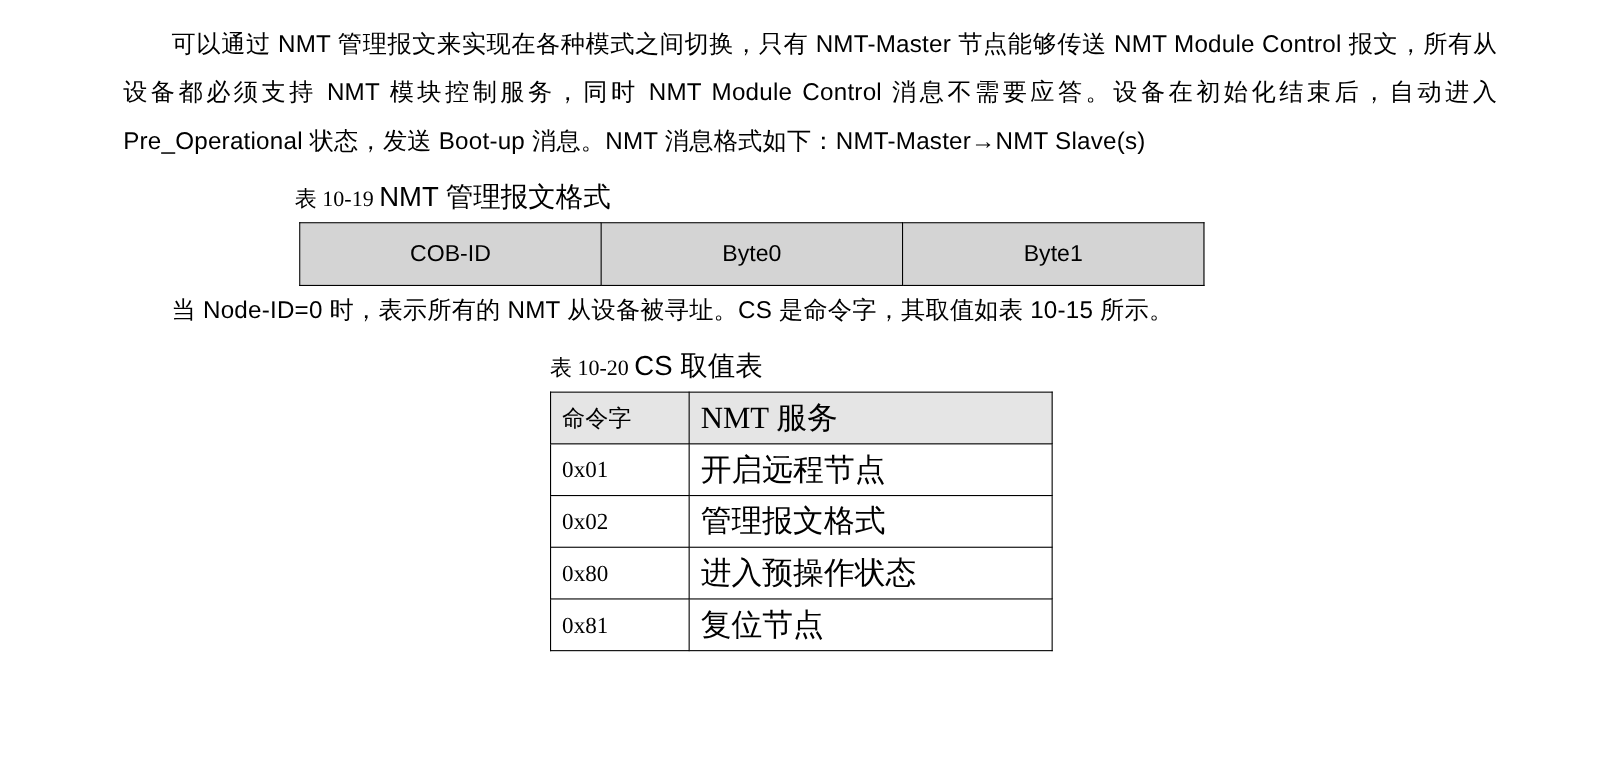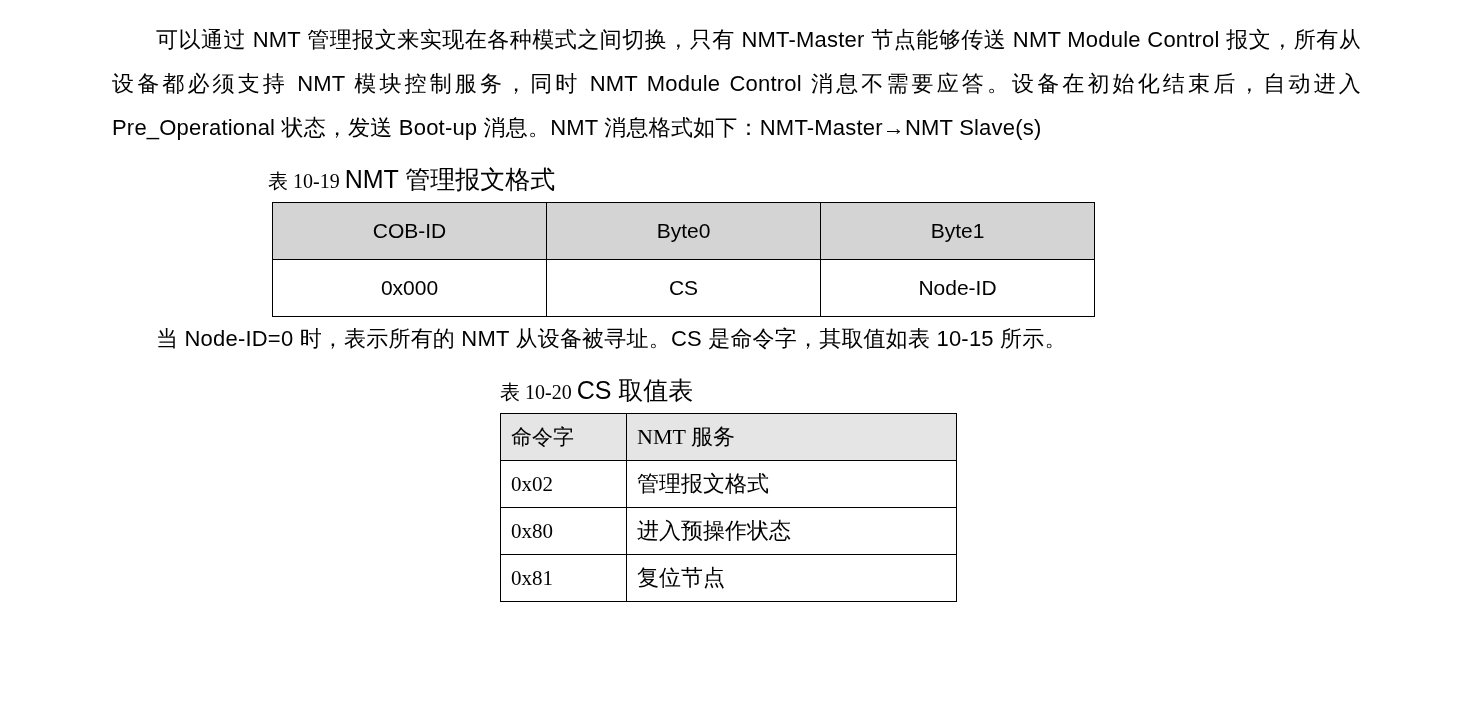--- a/index.html
+++ b/index.html
@@ -78,21 +78,21 @@
   
   table.t2 {
     border-collapse: collapse;
     margin-left: 388px;
     width: 456px;
     table-layout: fixed;
   }
   table.t2 td {
     border: 1px solid #000000;
     height: 46px;
-    font-size: 22px;
+    font-size: 28px;
     padding: 0 10px;
     vertical-align: middle;
     font-family: "Liberation Sans", sans-serif;
   }
   table.t2 tr.head td {
     background: #e5e5e5;
   }
   table.t2 col.k1 { width: 126px; }
   table.t2 col.k2 { width: 330px; }
   table.t2 td.code {
@@ -122,45 +122,44 @@
         <col class="c1">
         <col class="c2">
         <col class="c3">
       </colgroup>
     <tbody>
       <tr class="head">
         <td>COB-ID</td>
         <td>Byte0</td>
         <td>Byte1</td>
       </tr>
-      <tr>
-        <td>0x000</td>
-        <td>CS</td>
-        <td>Node-ID</td>
-      </tr>
     </tbody>
   </table>
 
   <p class="body-para-2">当 Node-ID=0 时，表示所有的 NMT 从设备被寻址。CS 是命令字，其取值如表 10-15 所示。</p>
 
   <div class="caption caption-2">
     <span>表 10-20 </span><span class="cn">CS 取值表</span>
   </div>
 
   <table class="t2">
     <colgroup>
         <col class="k1">
         <col class="k2">
       </colgroup>
     <tbody>
       <tr class="head">
         <td class="code">命令字</td>
         <td class="svc">NMT 服务</td>
       </tr>
       <tr>
+        <td class="code">0x01</td>
+        <td>开启远程节点</td>
+      </tr>
+      <tr>
         <td class="code">0x02</td>
         <td>管理报文格式</td>
       </tr>
       <tr>
         <td class="code">0x80</td>
         <td>进入预操作状态</td>
       </tr>
       <tr>
         <td class="code">0x81</td>
         <td>复位节点</td>

